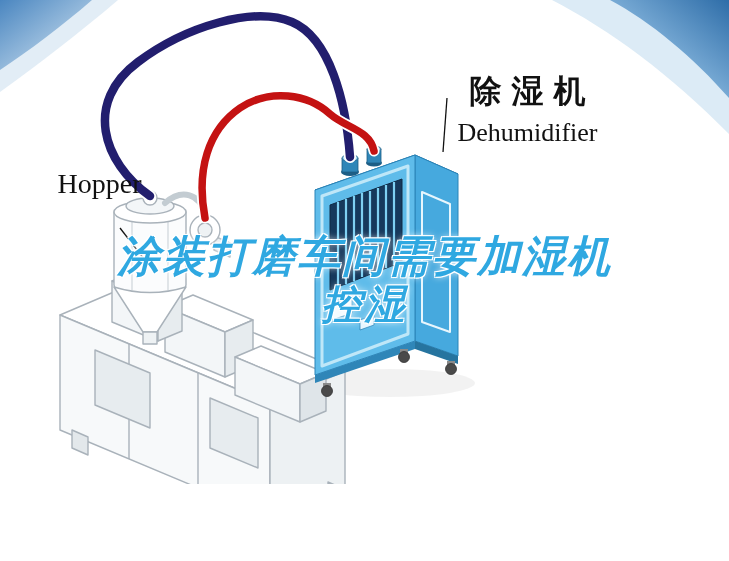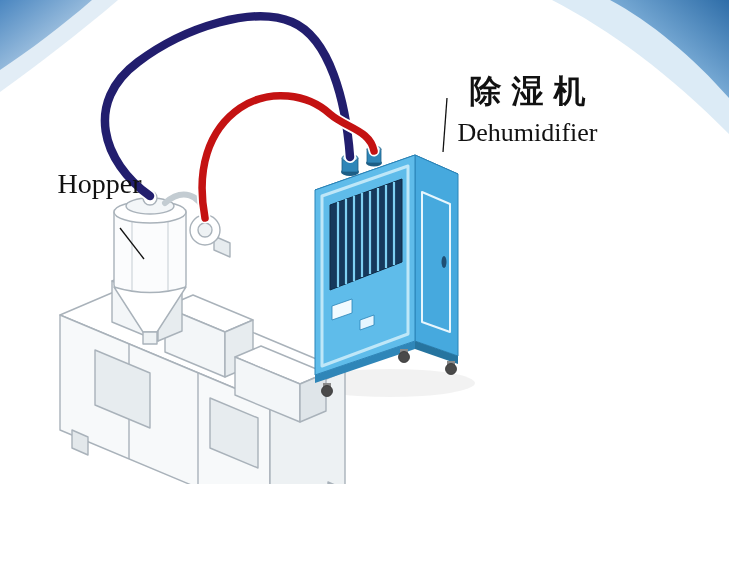--- a/index.html
+++ b/index.html
@@ -177,15 +177,19 @@
 
   <div class="label-block dehum-label">
     <div class="cn-label">除湿机</div>
     <div class="en-label">Dehumidifier</div>
   </div>
 
   <div class="label-block hopper-label">
     <div class="en-label">Hopper</div>
   </div>
 
+  <div class="watermark">
+    <div class="wm-line1">涂装打磨车间需要加湿机</div>
+    <div class="wm-line2">控湿</div>
+  </div>
 
 
 </div>
 
 </body></html>

